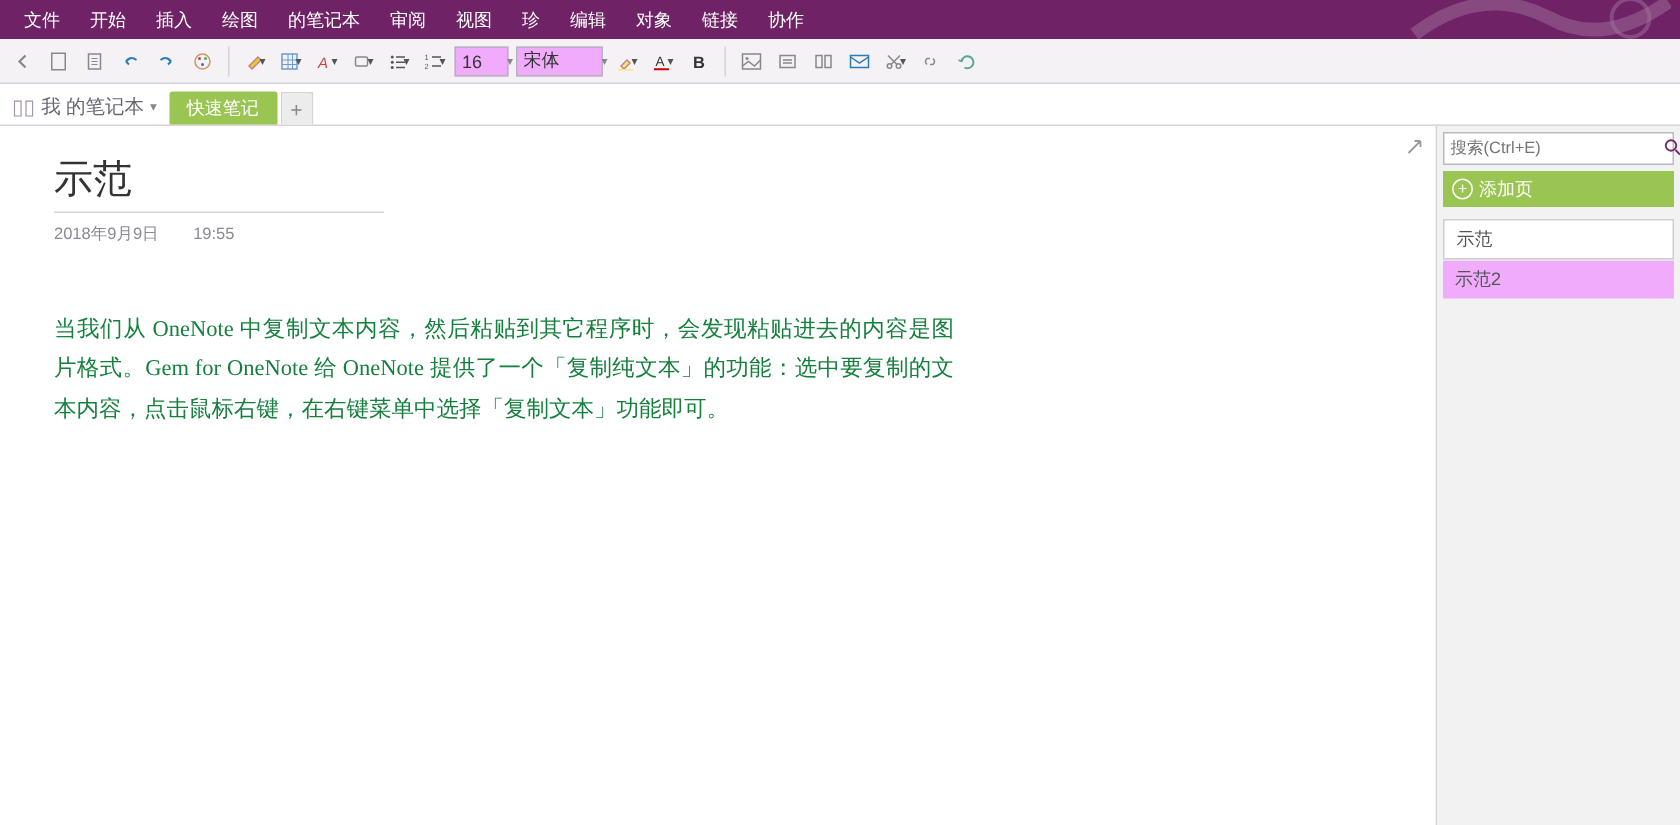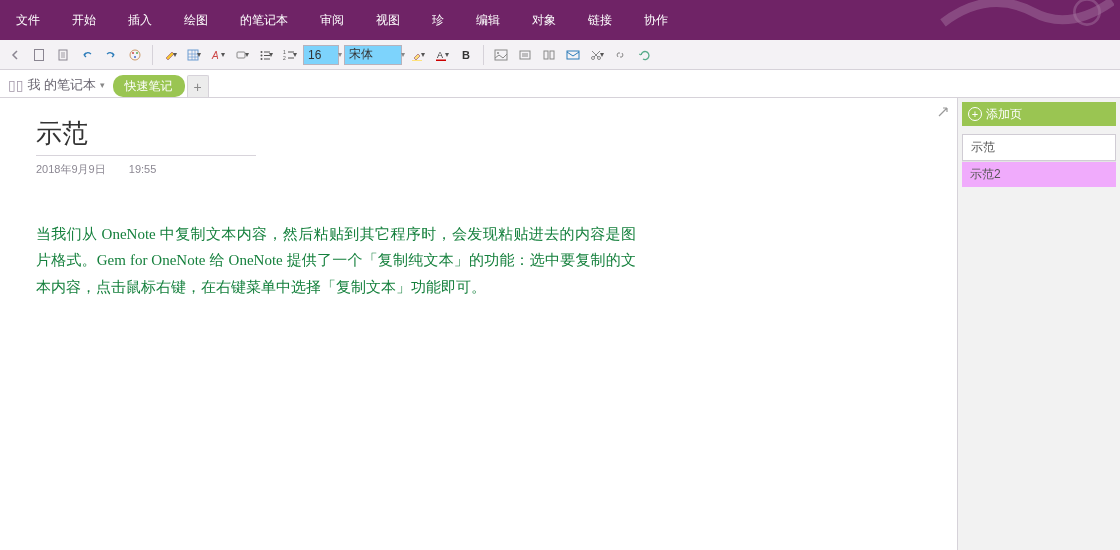--- a/index.html
+++ b/index.html
@@ -9,26 +9,25 @@
   font-family: "Microsoft YaHei", "SimSun", sans-serif;
   font-size: 12px;
   background: #f9f9f9;
   overflow: hidden;
   position: relative;
 }
 
 
 .menu-bar {
   background: #6f2366;
-  height: 40px;
+  height: 26px;
   display: flex;
   align-items: center;
   padding: 0 6px;
   position: relative;
-  gap: 12px;
 }
 .menu-bar .item {
   color: #fff;
   font-size: 12px;
   padding: 0 10px;
   height: 100%;
   display: flex;
   align-items: center;
   cursor: default;
 }
@@ -62,21 +61,21 @@
   border-radius: 2px;
 }
 .toolbar .split .caret {
   font-size: 8px;
   color: #555;
   margin-left: -2px;
 }
 .toolbar .combo {
   height: 20px;
   border: 1px solid #b8b2bc;
-  background: #7dd3fc;
+  background: #f0abfc;
   font-size: 12px;
   padding: 1px 4px;
   color: #333;
 }
 .toolbar .combo.size { width: 36px; }
 .toolbar .combo.font { width: 58px; }
 .toolbar .sep { width: 1px; height: 20px; background: #d6d2d9; margin: 0 4px; }
 .toolbar svg { display: block; }
 
 
@@ -101,21 +100,20 @@
   height: 22px;
   background: #9ac552;
   color: #fff;
   font-size: 12px;
   padding: 0 12px;
   display: flex;
   align-items: center;
   border-top-left-radius: 2px;
   border-top-right-radius: 2px;
   margin-right: 2px;
-  border-radius: 10px;
 }
 .tab-add {
   width: 22px;
   height: 22px;
   background: #ececec;
   border: 1px solid #d6d2d9;
   border-bottom: none;
   display: flex;
   align-items: center;
   justify-content: center;
@@ -429,20 +427,30 @@
       <div class="note-title">示范</div>
       <div class="note-meta">
         <span>2018年9月9日</span>
         <span>19:55</span>
       </div>
       <div class="note-body">当我们从 OneNote 中复制文本内容，然后粘贴到其它程序时，会发现粘贴进去的内容是图片格式。Gem for OneNote 给 OneNote 提供了一个「复制纯文本」的功能：选中要复制的文本内容，点击鼠标右键，在右键菜单中选择「复制文本」功能即可。</div>
     </div>
   </div>
 
   <div class="side-panel">
+    <div class="search-box">
+      <input placeholder="搜索(Ctrl+E)" style="">
+      <span class="sicon">
+        <svg width="12" height="12">
+            <circle cx="5" cy="5" r="3.5" fill="none" stroke="#6f2366" stroke-width="1.2"></circle>
+            <path d="M8 8 L11 11" stroke="#6f2366" stroke-width="1.2"></path>
+          </svg>
+      </span>
+
+    </div>
     <div class="add-page">
       <span class="plus">+</span>
       <span>添加页</span>
     </div>
     <div class="page-list">
       <div class="page-item active">示范</div>
       <div class="page-item">示范2</div>
     </div>
   </div>
 </div>

